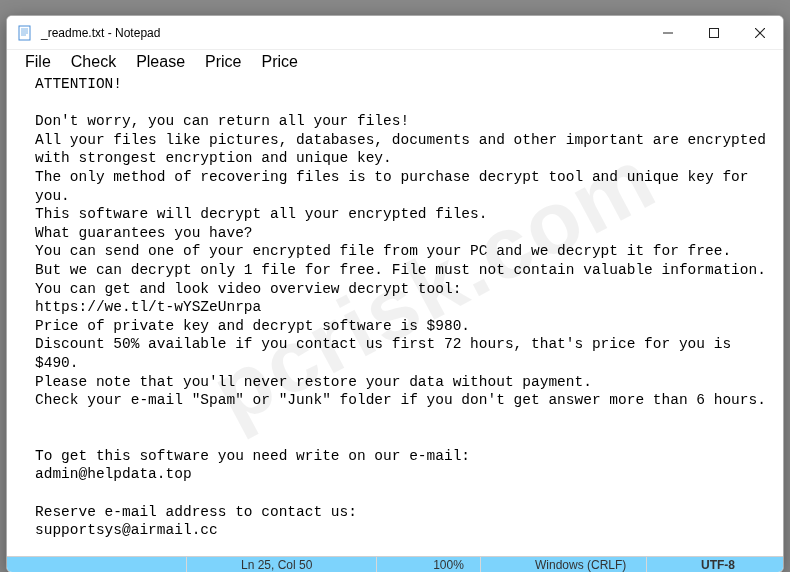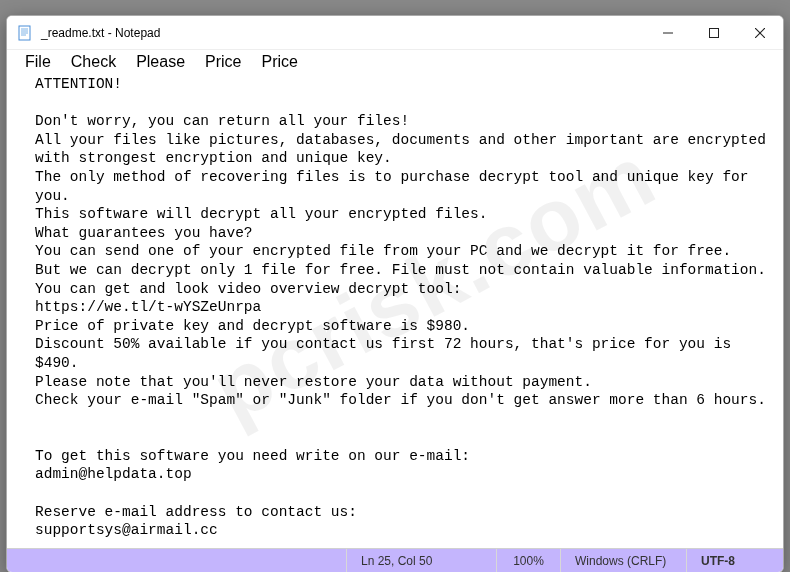--- a/index.html
+++ b/index.html
@@ -73,27 +73,28 @@
     font-weight: 600;
     font-family: Arial, sans-serif;
     color: rgba(0,0,0,0.055);
     pointer-events: none;
     white-space: nowrap;
     letter-spacing: 2px;
   }
 
   
   .statusbar {
-    height: 24px;
+    height: 16px;
     border-top: 1px solid #d0d0d0;
-    background: #c4b5fd;
+    background: #7dd3fc;
     display: flex;
     font-size: 12px;
     color: #333;
     align-items: stretch;
+    gap: 40px;
   }
   .statusbar .spacer { flex: 1; border-right: 1px solid #d8d8d8; }
   .status-cell {
     display: flex; align-items: center;
     padding: 0 14px;
     border-right: 1px solid #d8d8d8;
   }
   .status-cell:last-child { border-right: none; padding-right: 24px; }
   .status-pos { width: 150px; }
   .status-zoom { width: 64px; justify-content: center; }

